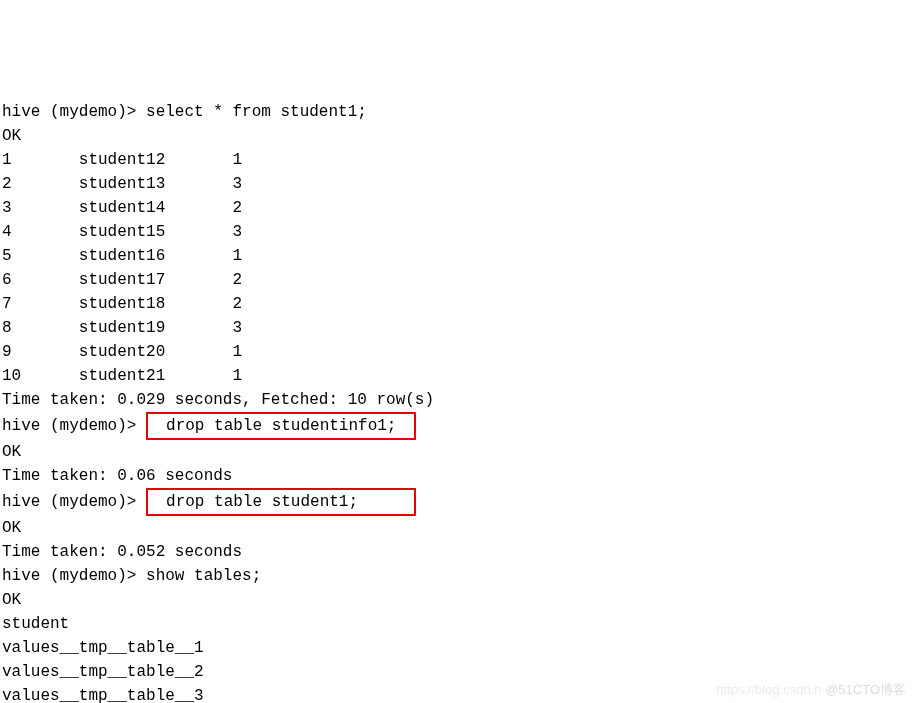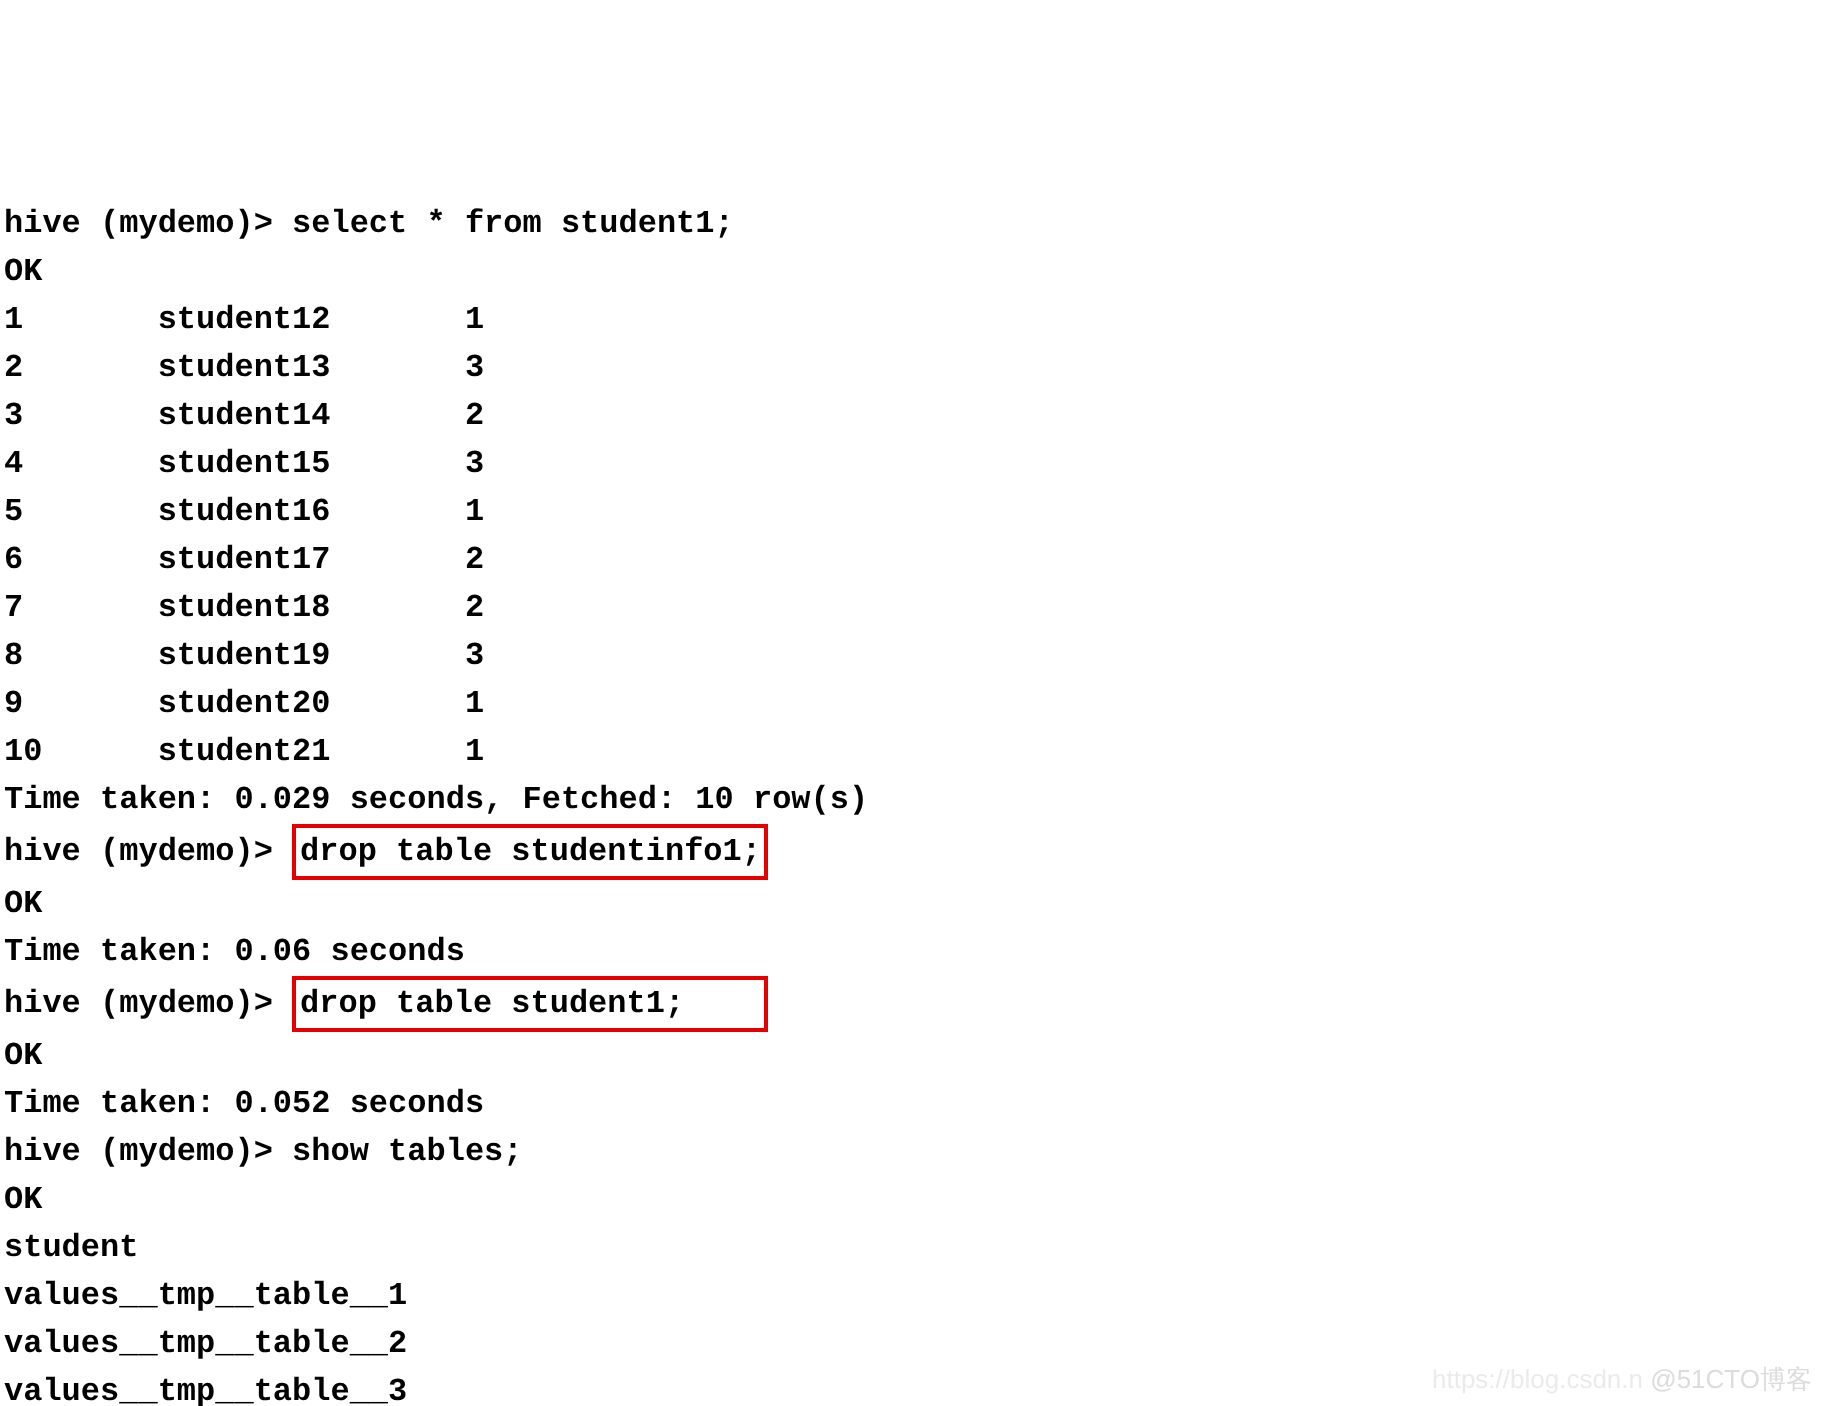--- a/index.html
+++ b/index.html
@@ -9,24 +9,24 @@
     font-size: 16px;
     line-height: 1.5;
     background: #ffffff;
     color: #000000;
     white-space: pre;
     width: 918px;
     height: 703px;
     box-sizing: border-box;
     position: relative;
   }
-  .line { display: block; font-weight: bold; }
+  .line { display: block; }
   .highlight-box {
     border: 2px solid #e60000;
-    padding: 0 2px;
+    padding: 0 18px;
     display: inline-block;
   }
   .watermark {
     position: absolute;
     right: 12px;
     bottom: 4px;
     color: #dcdcdc;
     font-family: Arial, sans-serif;
     font-size: 13px;
     pointer-events: none;

